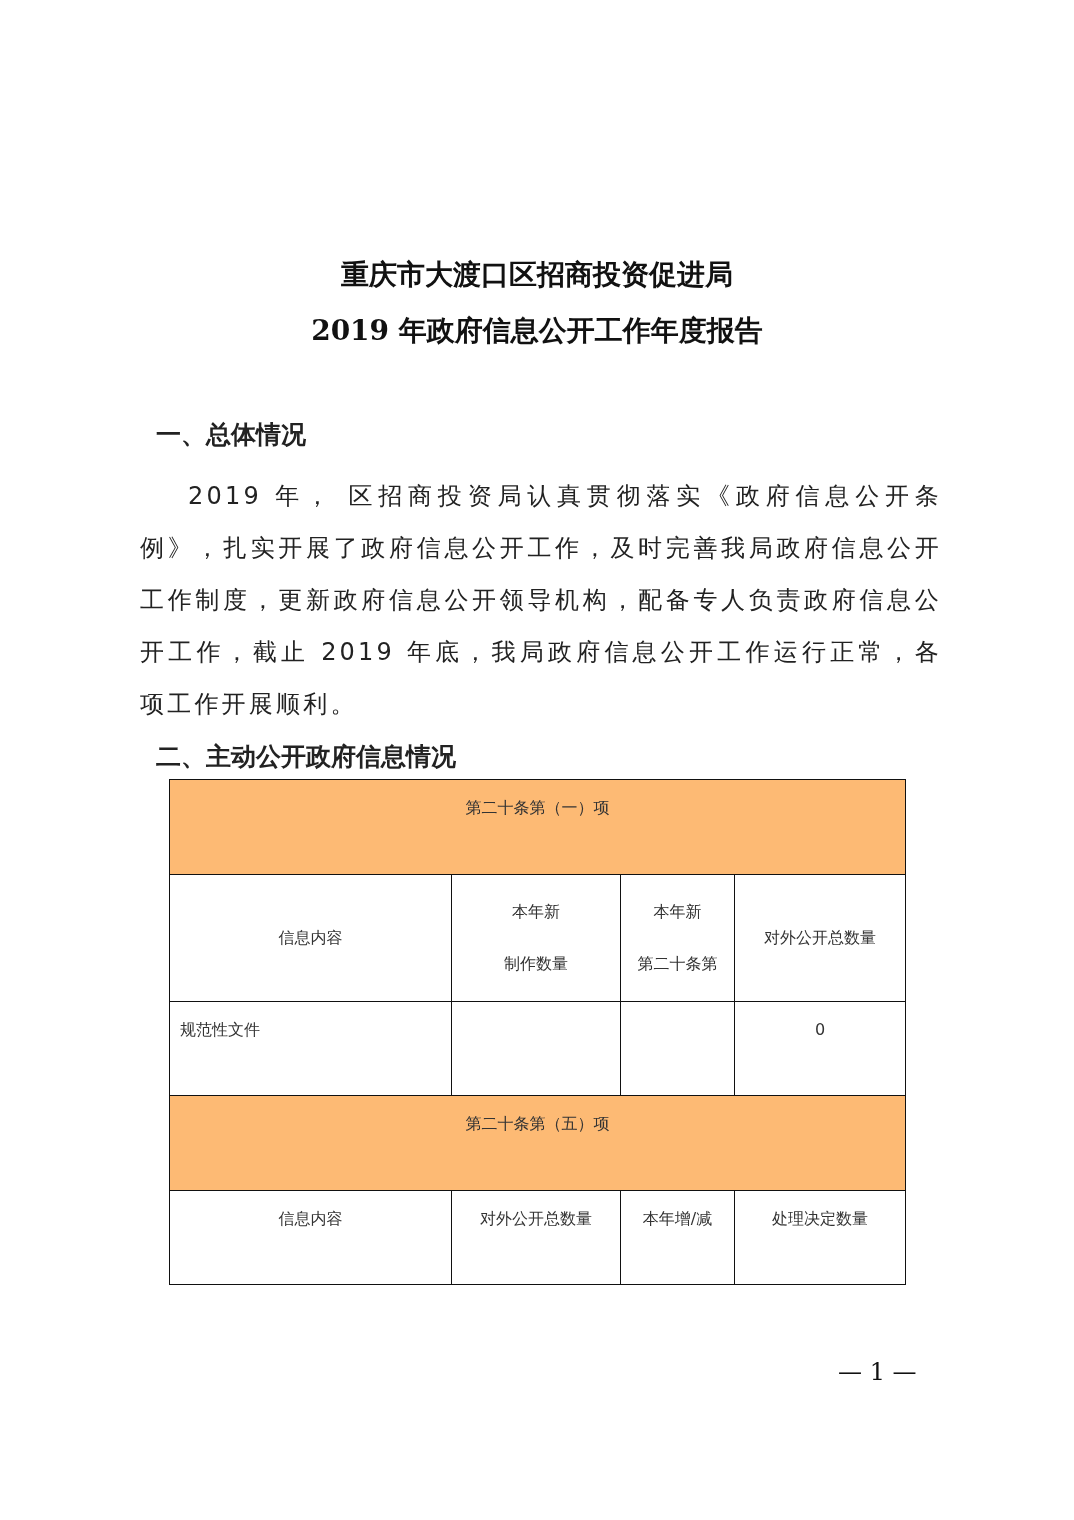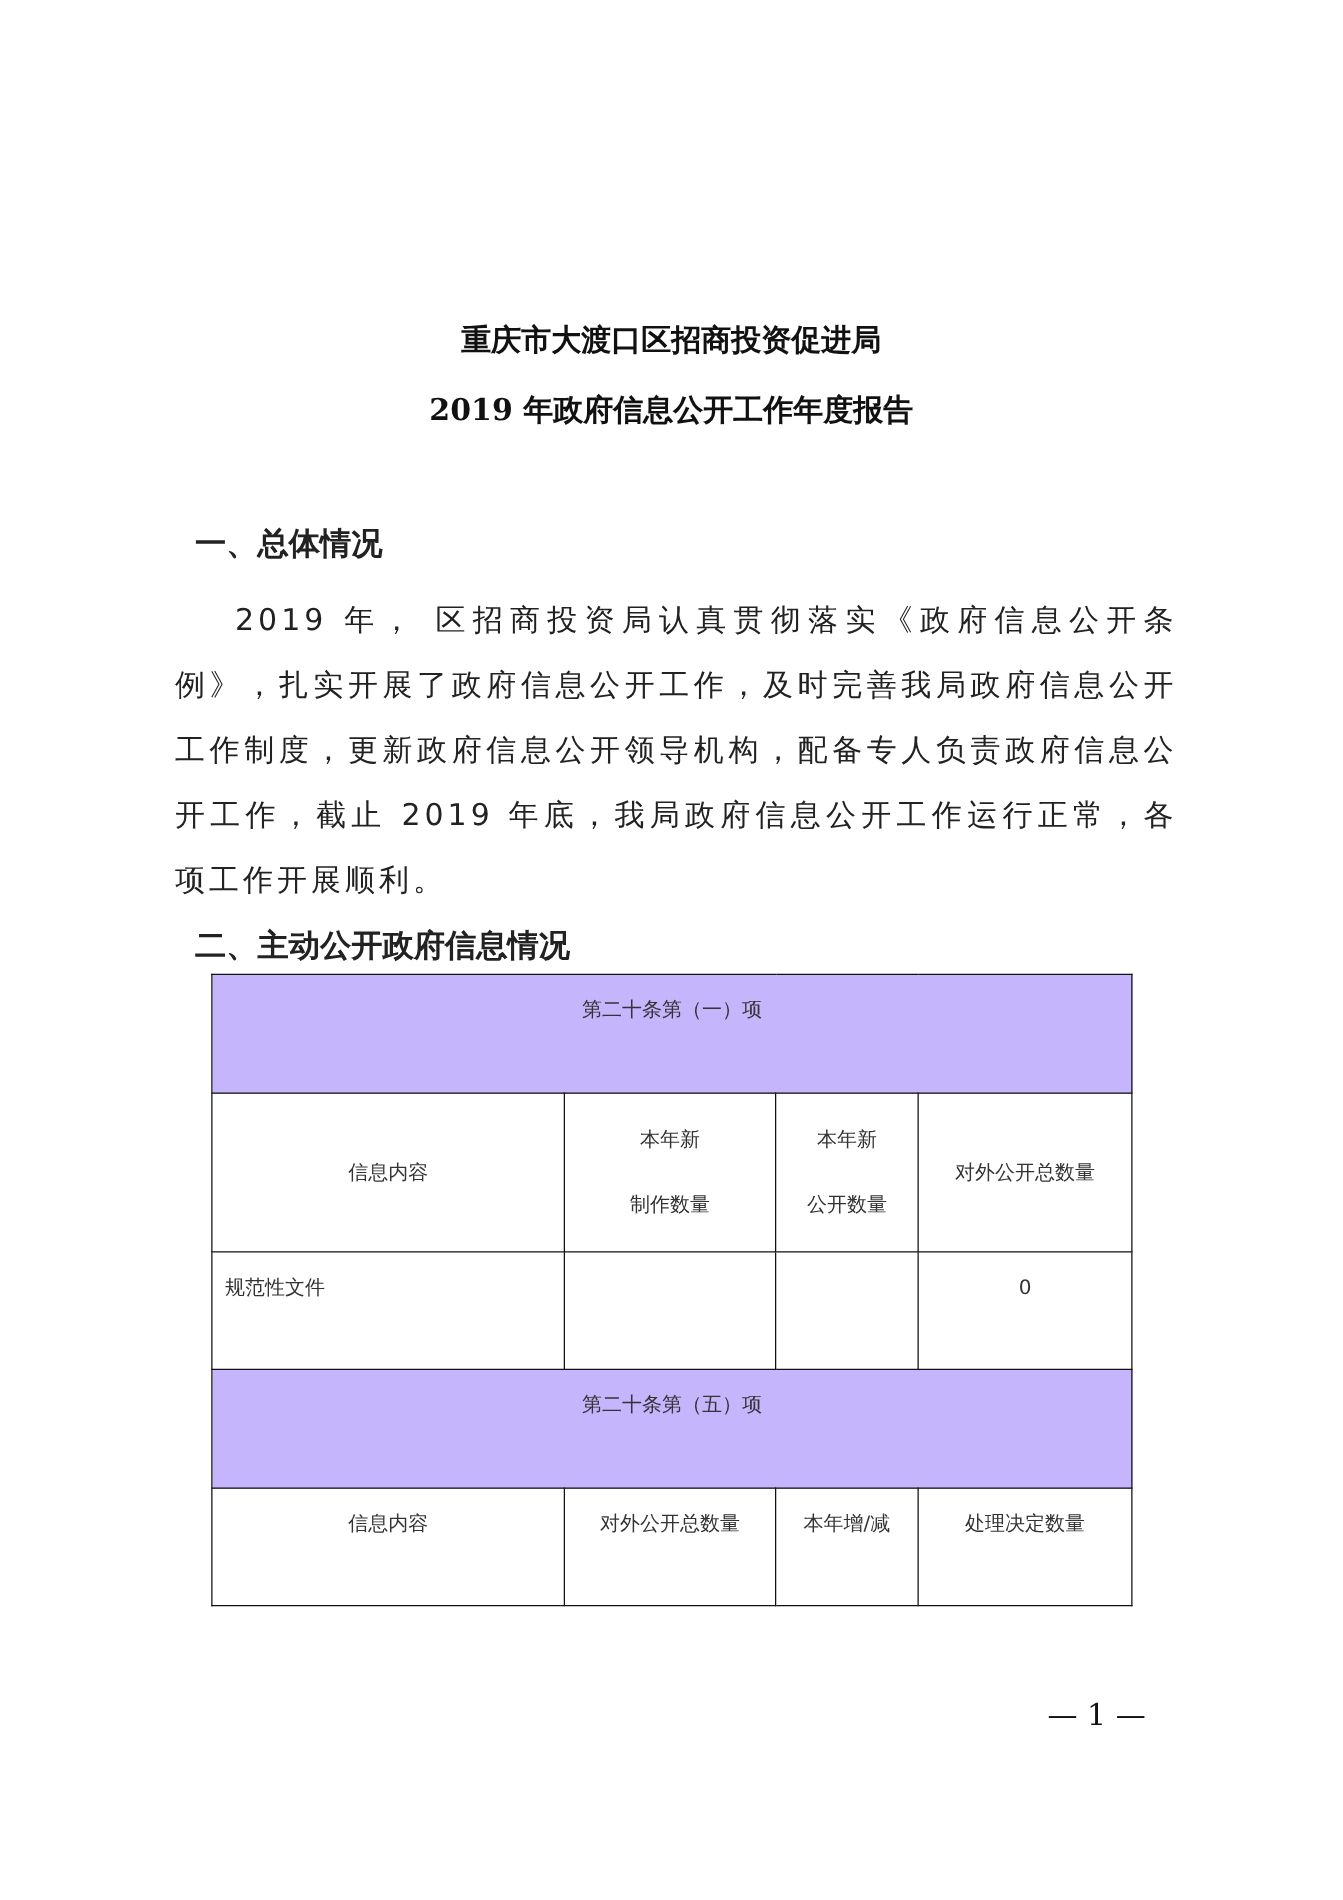--- a/index.html
+++ b/index.html
@@ -1,19 +1,19 @@
 <!DOCTYPE html>
 <html><head>
 <meta charset="utf-8">
 <style>
   html, body { margin: 0; padding: 0; background: #ffffff; }
   body { width: 1074px; height: 1520px; position: relative; overflow: hidden; color: #111; }
   .title {
     position: absolute; left: 0; width: 1074px; text-align: center;
-    font-family: "DejaVu Serif", serif; font-weight: bold; font-size: 24px; color: #111;
+    font-family: "DejaVu Serif", serif; font-weight: bold; font-size: 28px; color: #111;
   }
   #t1 { top: 256px; }
   #t2 { top: 312px; }
   .h2 {
     position: absolute; left: 140px;
     font-family: "DejaVu Sans", sans-serif; font-weight: bold; font-size: 25px; color: #222; margin-left: 16px;
   }
   #h-a { top: 418px; }
   #h-b { top: 740px; }
   .para {
@@ -23,21 +23,21 @@
     top: 470px; text-align: justify;
   }
   table.info {
     position: absolute; left: 169px; top: 779px; width: 736px;
     border-collapse: collapse; font-family: "DejaVu Sans", sans-serif; font-size: 16px; color: #333;
     table-layout: fixed;
   }
   table.info td { border: 1.5px solid #111; text-align: center; vertical-align: middle; padding: 0; }
   table.info td.left { text-align: left; padding-left: 10px; vertical-align: top; padding-top: 18px; }
   table.info td.num { vertical-align: top; padding-top: 18px; }
-  tr.band td { background: #c4b5fd; height: 76px; vertical-align: top; padding-top: 18px; }
+  tr.band td { background: #fdba74; height: 76px; vertical-align: top; padding-top: 18px; }
   tr.hdr td { height: 126px; line-height: 52px; text-align: center; }
   tr.row td { height: 75px; }
   tr.hdr2 td { height: 75px; vertical-align: top; padding-top: 18px; }
   .pagenum {
     position: absolute; left: 838px; top: 1358px;
     font-family: "DejaVu Serif", serif; font-size: 24px; color: #111;
   }
 </style>
 </head>
 <body>
@@ -62,21 +62,21 @@
     <td colspan="4">第二十条第（一）项</td>
   </tr>
   <tr class="hdr">
     <td>信息内容</td>
     <td>
       <div>本年新</div>
       <div>制作数量</div>
     </td>
     <td>
       <div>本年新</div>
-      <div>公开数量</div>
+      <div>第二十条第</div>
     </td>
     <td>对外公开总数量</td>
   </tr>
   <tr class="row">
     <td class="left">规范性文件</td>
     <td class="num"></td>
     <td class="num"></td>
     <td class="num">0</td>
   </tr>
   <tr class="band">

